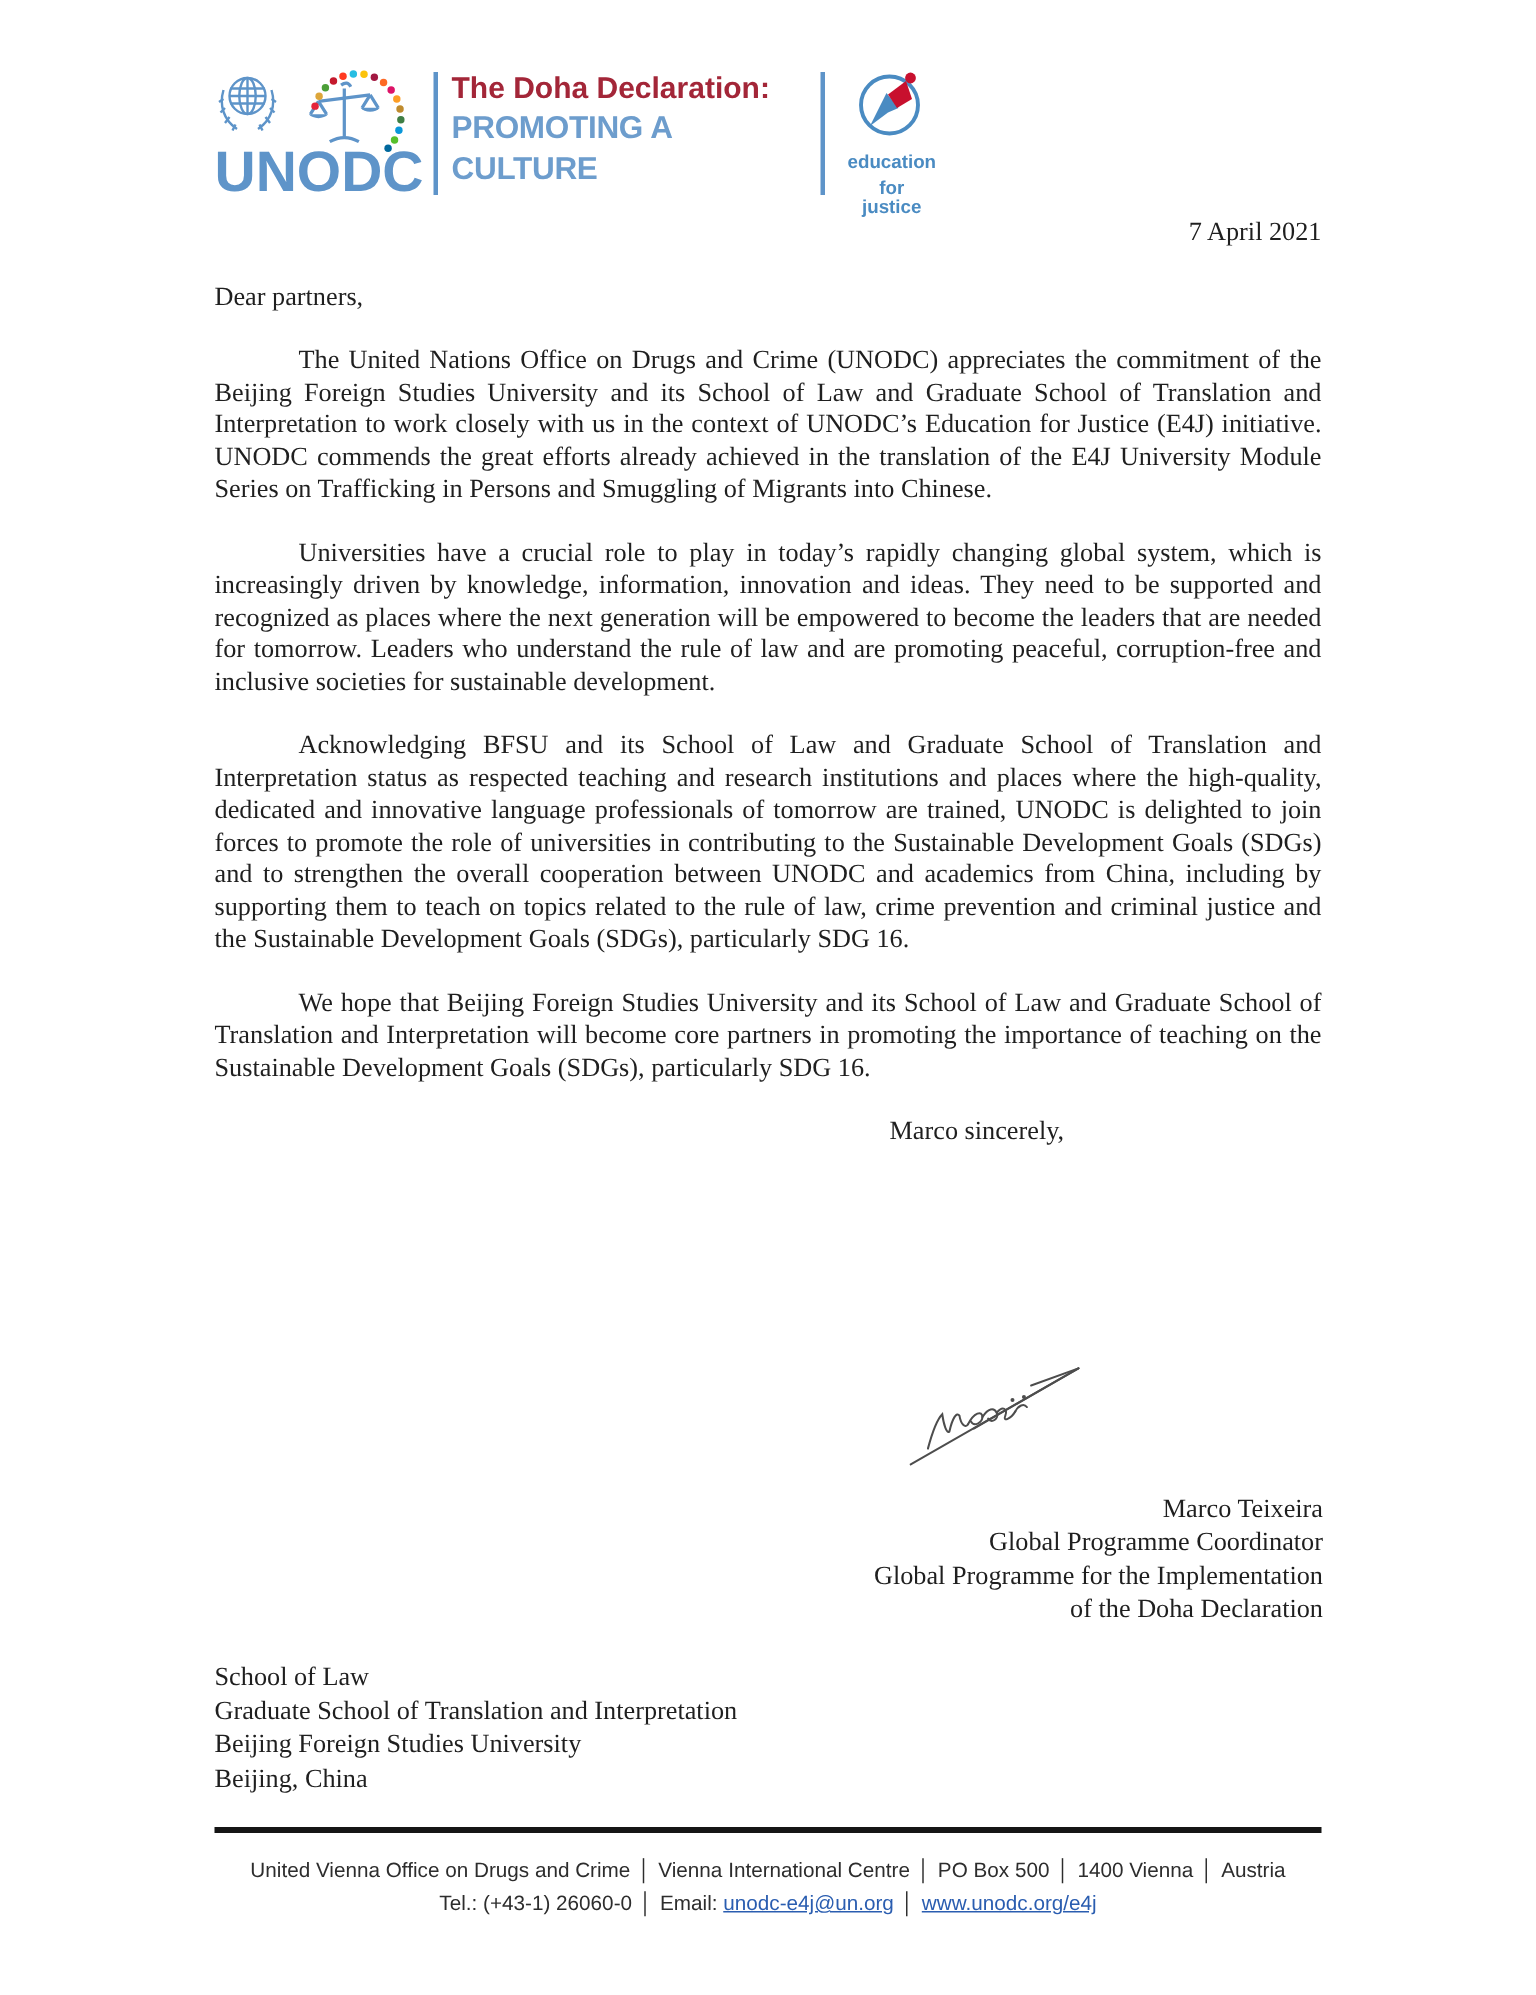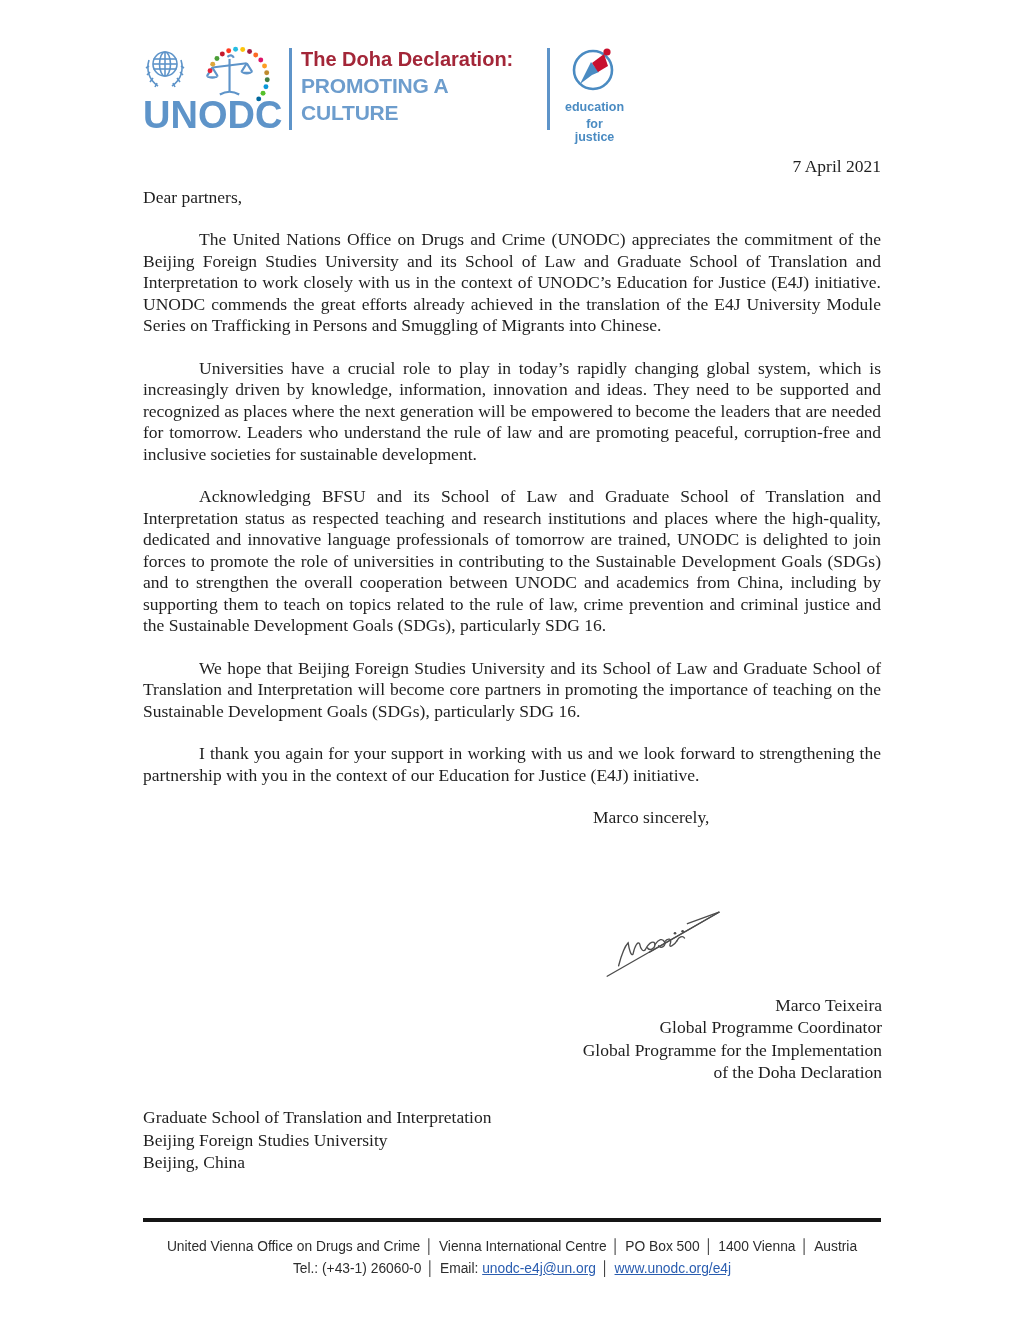--- a/index.html
+++ b/index.html
@@ -17,21 +17,21 @@
     color:#5e94c9; line-height:38px; margin-top:2px; letter-spacing:0px;
   }
   .vsep { width:3px; height:82px; background:#5e94c9; margin-top:2px; }
   .doha-block { width:246px; margin-left:9px; padding-top:0px; font-family:"Liberation Sans", sans-serif; font-weight:bold; }
   .doha-title { color:#a32638; font-size:20px; line-height:26px; }
   .doha-sub   { color:#6d9dcd; font-size:21px; line-height:27px; letter-spacing:-0.2px; }
   .e4j-block { width:66px; margin-left:8px; font-family:"Liberation Sans", sans-serif; font-weight:bold;text-align:center; }
   .e4j-text { color:#4a8bc2; font-size:12.5px; line-height:13.5px; margin-left:7px; margin-top:3px; }
 
   
-  .date { position:absolute; top:156px; right:143px; font-size:17.5px; }
+  .date { position:absolute; top:144px; right:143px; font-size:17.5px; }
   .salutation { position:absolute; top:187px; left:143px; font-size:17.5px; }
   .body { position:absolute; top:229px; left:143px; width:738px; font-size:17.5px; line-height:21.5px; text-align:justify; }
   .para { margin:0 0 21px 0; text-indent:56px; }
   .closing { margin:0; text-align:left; margin-left:450px; text-indent:0; }
 
   .signature-wrap { position:absolute; top:896px; left:598px; width:132px; height:86px; }
 
   .signer-block { position:absolute; top:994px; left:452px; width:430px; text-align:right; font-size:17.5px; line-height:22.3px; }
 
   .recipient-block { position:absolute; top:1106px; left:143px; font-size:17.5px; line-height:22.6px; }
@@ -127,21 +127,20 @@
   </header>
 
   <div class="date">7 April 2021</div>
   <div class="salutation">Dear partners,</div>
 
   <div class="body">
     <p class="para">The United Nations Office on Drugs and Crime (UNODC) appreciates the commitment of the Beijing Foreign Studies University and its School of Law and Graduate School of Translation and Interpretation to work closely with us in the context of UNODC’s Education for Justice (E4J) initiative. UNODC commends the great efforts already achieved in the translation of the E4J University Module Series on Trafficking in Persons and Smuggling of Migrants into Chinese.</p>
     <p class="para">Universities have a crucial role to play in today’s rapidly changing global system, which is increasingly driven by knowledge, information, innovation and ideas. They need to be supported and recognized as places where the next generation will be empowered to become the leaders that are needed for tomorrow. Leaders who understand the rule of law and are promoting peaceful, corruption-free and inclusive societies for sustainable development.</p>
     <p class="para">Acknowledging BFSU and its School of Law and Graduate School of Translation and Interpretation status as respected teaching and research institutions and places where the high-quality, dedicated and innovative language professionals of tomorrow are trained, UNODC is delighted to join forces to promote the role of universities in contributing to the Sustainable Development Goals (SDGs) and to strengthen the overall cooperation between UNODC and academics from China, including by supporting them to teach on topics related to the rule of law, crime prevention and criminal justice and the Sustainable Development Goals (SDGs), particularly SDG 16.</p>
     <p class="para">We hope that Beijing Foreign Studies University and its School of Law and Graduate School of Translation and Interpretation will become core partners in promoting the importance of teaching on the Sustainable Development Goals (SDGs), particularly SDG 16.</p>
-    <p class="para">I thank you again for your support in working with us and we look forward to strengthening the partnership with you in the context of our Education for Justice (E4J) initiative.</p>
     <div class="closing">Marco sincerely,</div>
   </div>
 
   <div class="signature-wrap">
     <svg width="132" height="86" viewBox="0 0 135 90">
       <g stroke="#4d4d4d" stroke-width="1.4" fill="none" stroke-linecap="round">
         <path d="M8 84 L125 17"></path>
         <path d="M125 17 L52 59"></path>
         <path d="M125 17 L92 29"></path>
         <path d="M20 73 C24 58 28 51 30 49 C31 56 33 63 35 61 C37 52 40 47 42 50 C43 56 46 59 48 56"></path>
@@ -156,20 +155,21 @@
   </div>
 
   <div class="signer-block">
     <div>Marco Teixeira</div>
     <div>Global Programme Coordinator</div>
     <div>Global Programme for the Implementation</div>
     <div>of the Doha Declaration</div>
   </div>
 
   <div class="recipient-block">
+    <div>School of Law</div>
     <div>Graduate School of Translation and Interpretation</div>
     <div>Beijing Foreign Studies University</div>
     <div>Beijing, China</div>
   </div>
 
   <footer class="footer">
     <div class="footer-rule"></div>
     <div class="footer-line">
       <span>United Vienna Office on Drugs and Crime</span><span class="sep">│</span><span>Vienna International Centre</span><span class="sep">│</span><span>PO Box 500</span><span class="sep">│</span><span>1400 Vienna</span><span class="sep">│</span><span>Austria</span>
     </div>

